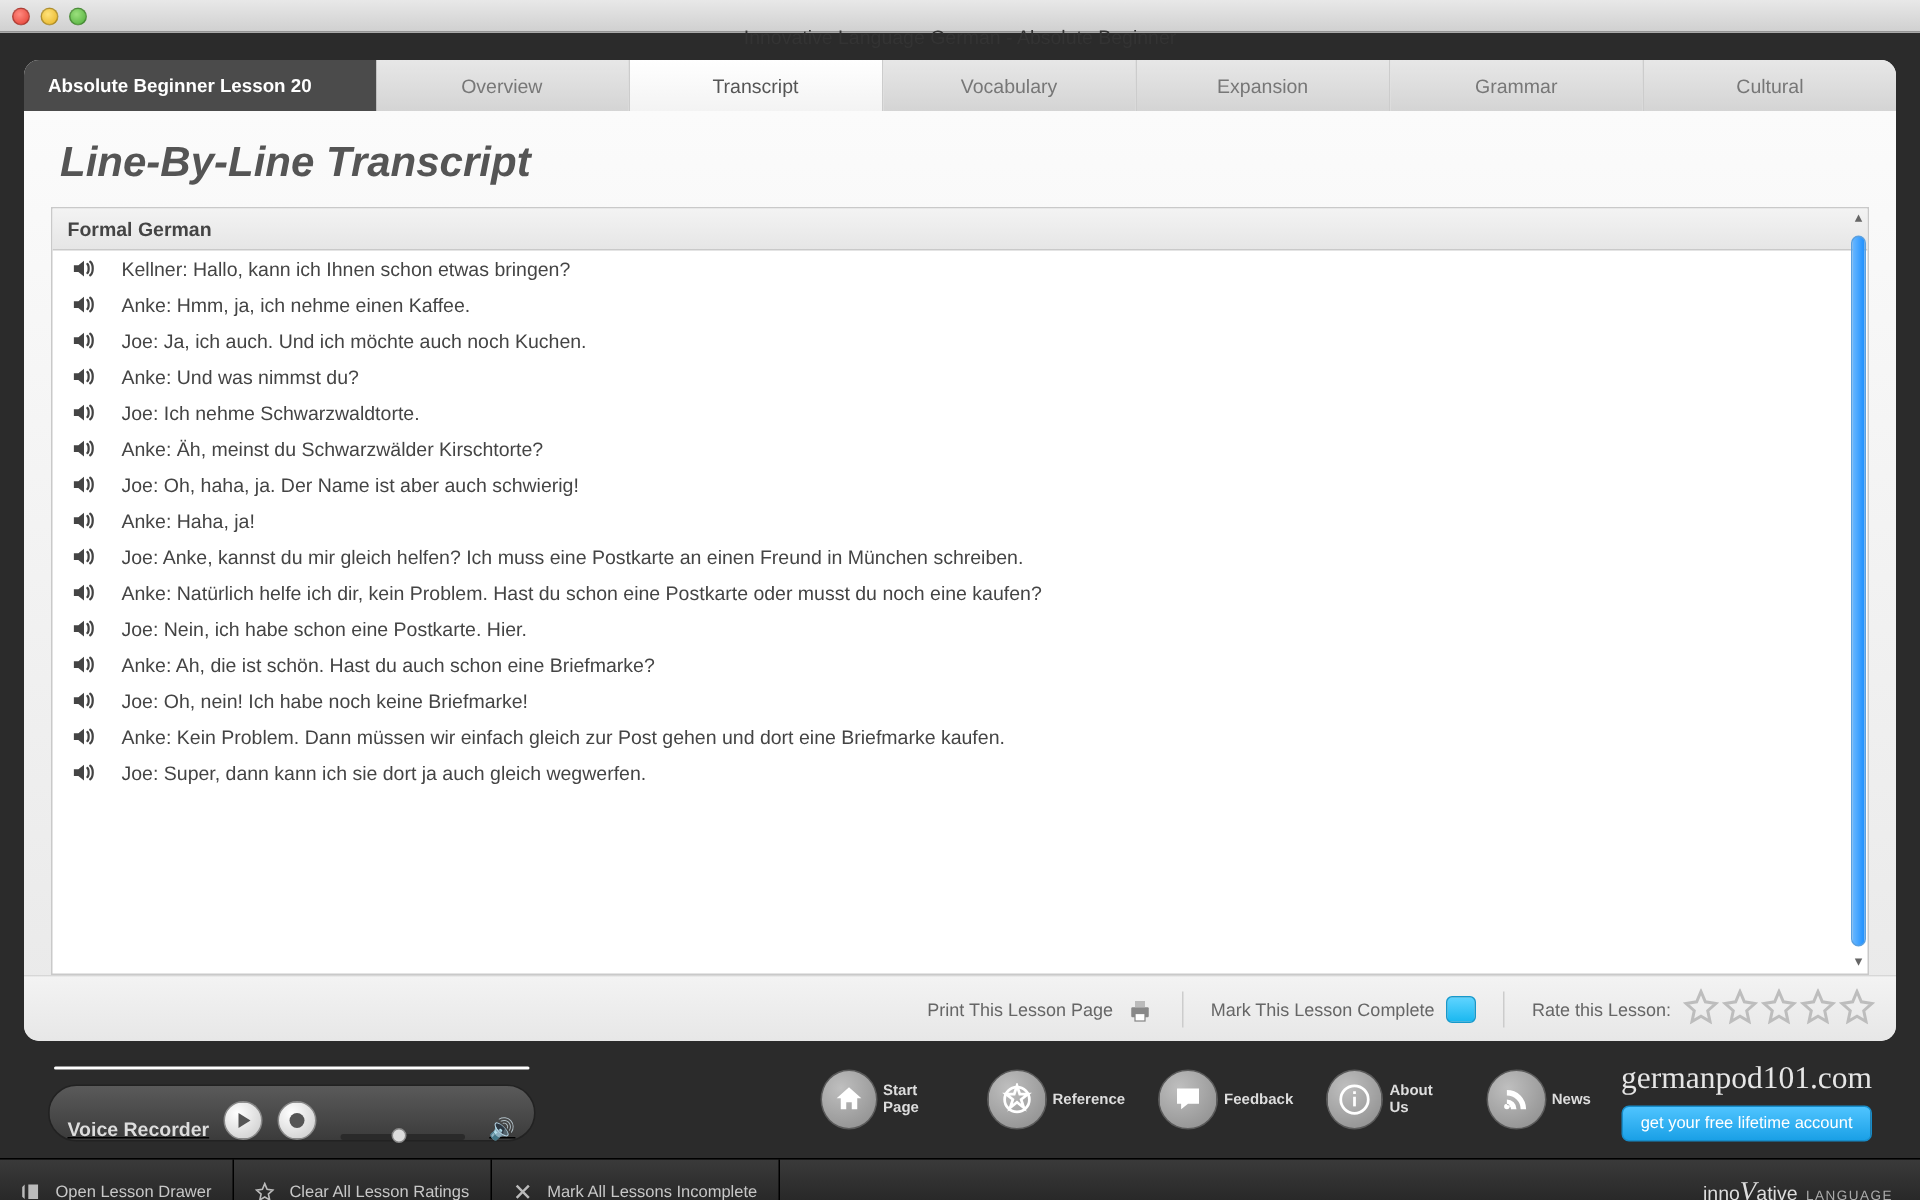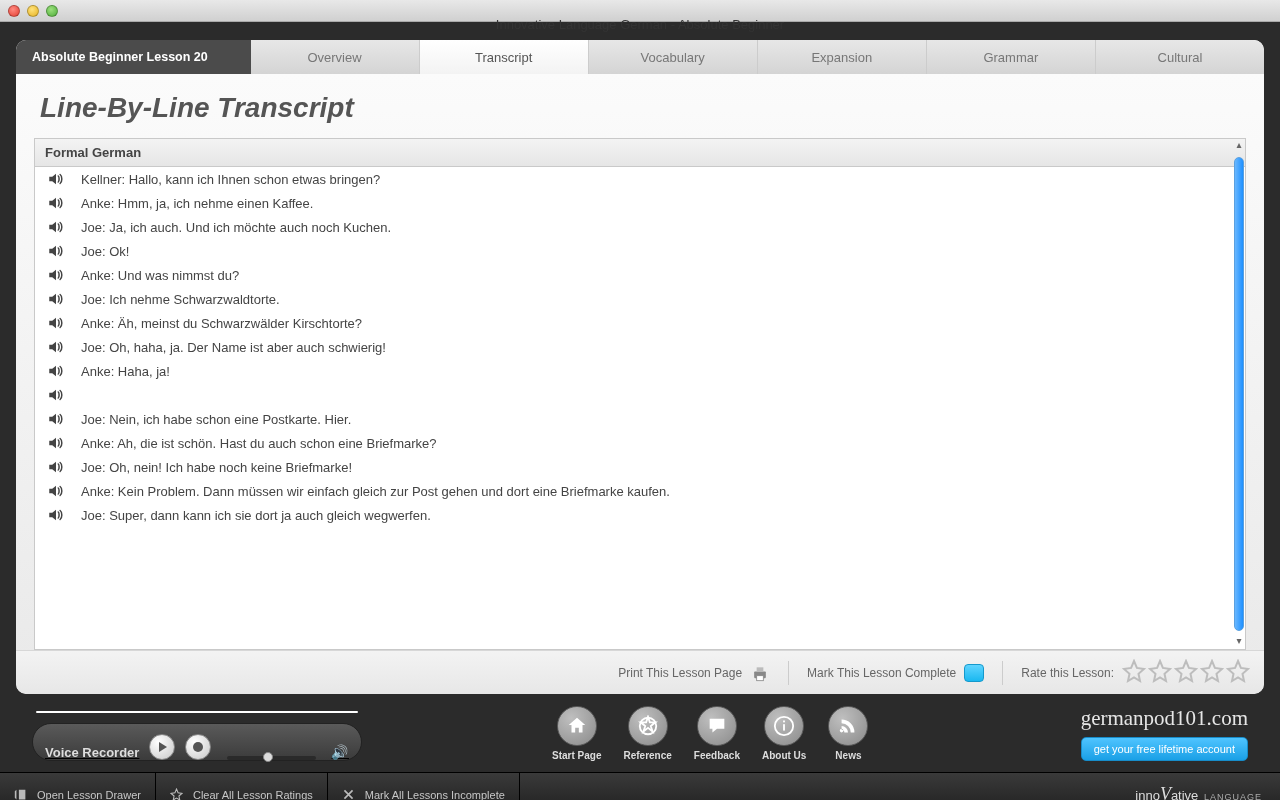--- a/index.html
+++ b/index.html
@@ -57,21 +57,21 @@
 .recorder-box { background: linear-gradient(#5a5a5a,#3b3b3b); border: 1px solid #222; border-radius: 20px; height: 38px; display: flex; align-items: flex-end; padding: 0 12px; gap: 10px; text-decoration: underline; }
 .recorder-label { color: #ddd; font-weight: bold; font-size: 13px; }
 .circ-btn { width: 26px; height: 26px; border-radius: 50%; background: radial-gradient(circle at 35% 30%, #fff, #c8c8c8); border: 1px solid #888; display: flex; align-items: center; justify-content: center; }
 .circ-btn .tri { width: 0; height: 0; border-left: 8px solid #555; border-top: 5px solid transparent; border-bottom: 5px solid transparent; margin-left: 2px; }
 .circ-btn .dot { width: 10px; height: 10px; border-radius: 50%; background: #555; }
 .vol-slider { flex: 1; height: 4px; background: #2a2a2a; border-radius: 2px; position: relative; margin: 0 6px; }
 .vol-slider .knob { position: absolute; left: 40%; top: -4px; width: 10px; height: 10px; background: #ddd; border-radius: 50%; border: 1px solid #888; }
 .vol-icon { color: #ccc; font-size: 14px; }
 
 .nav-icons { display: flex; gap: 22px; margin-left: 170px; }
-.nav-item { display: flex; flex-direction: column; align-items: center; gap: 4px; color: #ddd; font-size: 10px; font-weight: bold; }
+.nav-item { display: flex; flex-direction: row; align-items: center; gap: 4px; color: #ddd; font-size: 10px; font-weight: bold; }
 .nav-circle { width: 40px; height: 40px; border-radius: 50%; background: radial-gradient(circle at 35% 30%, #bfbfbf, #8a8a8a); display: flex; align-items: center; justify-content: center; border: 1px solid #5a5a5a; }
 .nav-circle svg { width: 22px; height: 22px; fill: #fff; }
 
 .promo { margin-left: auto; text-align: right; }
 .promo-domain { font-family: Georgia, serif; color: #e6e6e6; font-size: 21px; }
 .promo-btn { display: inline-block; margin-top: 6px; background: linear-gradient(#4fc4ff,#1aa0e6); color: #fff; font-size: 11px; padding: 5px 12px; border-radius: 5px; border: 1px solid #178cc9; }
 
 
 .status-bar { height: 44px; background: linear-gradient(#3a3a3a,#1e1e1e); display: flex; align-items: center; color: #c7c7c7; font-size: 11px; border-top: 1px solid #000; }
 .status-item { display: flex; align-items: center; gap: 10px; padding: 0 14px; height: 100%; border-right: 1px solid #000; }
@@ -129,27 +129,20 @@
                 <path d="M3 9v6h4l5 4V5L7 9H3z" fill="#444"></path>
                 <path d="M15 8c1.5 1 1.5 7 0 8M17.5 6c3 2 3 10 0 12" stroke="#444" stroke-width="2" fill="none" stroke-linecap="round"></path>
               </svg></span>
             <span>Joe: Ja, ich auch. Und ich möchte auch noch Kuchen.</span>
           </div>
           <div class="line">
             <span class="speaker-icon"><svg viewBox="0 0 24 24">
                 <path d="M3 9v6h4l5 4V5L7 9H3z" fill="#444"></path>
                 <path d="M15 8c1.5 1 1.5 7 0 8M17.5 6c3 2 3 10 0 12" stroke="#444" stroke-width="2" fill="none" stroke-linecap="round"></path>
               </svg></span>
-            <span>Joe: Ok!</span>
-          </div>
-          <div class="line">
-            <span class="speaker-icon"><svg viewBox="0 0 24 24">
-                <path d="M3 9v6h4l5 4V5L7 9H3z" fill="#444"></path>
-                <path d="M15 8c1.5 1 1.5 7 0 8M17.5 6c3 2 3 10 0 12" stroke="#444" stroke-width="2" fill="none" stroke-linecap="round"></path>
-              </svg></span>
             <span>Anke: Und was nimmst du?</span>
           </div>
           <div class="line">
             <span class="speaker-icon"><svg viewBox="0 0 24 24">
                 <path d="M3 9v6h4l5 4V5L7 9H3z" fill="#444"></path>
                 <path d="M15 8c1.5 1 1.5 7 0 8M17.5 6c3 2 3 10 0 12" stroke="#444" stroke-width="2" fill="none" stroke-linecap="round"></path>
               </svg></span>
             <span>Joe: Ich nehme Schwarzwaldtorte.</span>
           </div>
           <div class="line">
@@ -171,20 +164,28 @@
                 <path d="M3 9v6h4l5 4V5L7 9H3z" fill="#444"></path>
                 <path d="M15 8c1.5 1 1.5 7 0 8M17.5 6c3 2 3 10 0 12" stroke="#444" stroke-width="2" fill="none" stroke-linecap="round"></path>
               </svg></span>
             <span>Anke: Haha, ja!</span>
           </div>
           <div class="line">
             <span class="speaker-icon"><svg viewBox="0 0 24 24">
                 <path d="M3 9v6h4l5 4V5L7 9H3z" fill="#444"></path>
                 <path d="M15 8c1.5 1 1.5 7 0 8M17.5 6c3 2 3 10 0 12" stroke="#444" stroke-width="2" fill="none" stroke-linecap="round"></path>
               </svg></span>
+            <span>Joe: Anke, kannst du mir gleich helfen? Ich muss eine Postkarte an einen Freund in München schreiben.</span>
+          </div>
+          <div class="line">
+            <span class="speaker-icon"><svg viewBox="0 0 24 24">
+                <path d="M3 9v6h4l5 4V5L7 9H3z" fill="#444"></path>
+                <path d="M15 8c1.5 1 1.5 7 0 8M17.5 6c3 2 3 10 0 12" stroke="#444" stroke-width="2" fill="none" stroke-linecap="round"></path>
+              </svg></span>
+            <span>Anke: Natürlich helfe ich dir, kein Problem. Hast du schon eine Postkarte oder musst du noch eine kaufen?</span>
           </div>
           <div class="line">
             <span class="speaker-icon"><svg viewBox="0 0 24 24">
                 <path d="M3 9v6h4l5 4V5L7 9H3z" fill="#444"></path>
                 <path d="M15 8c1.5 1 1.5 7 0 8M17.5 6c3 2 3 10 0 12" stroke="#444" stroke-width="2" fill="none" stroke-linecap="round"></path>
               </svg></span>
             <span>Joe: Nein, ich habe schon eine Postkarte. Hier.</span>
           </div>
           <div class="line">
             <span class="speaker-icon"><svg viewBox="0 0 24 24">

